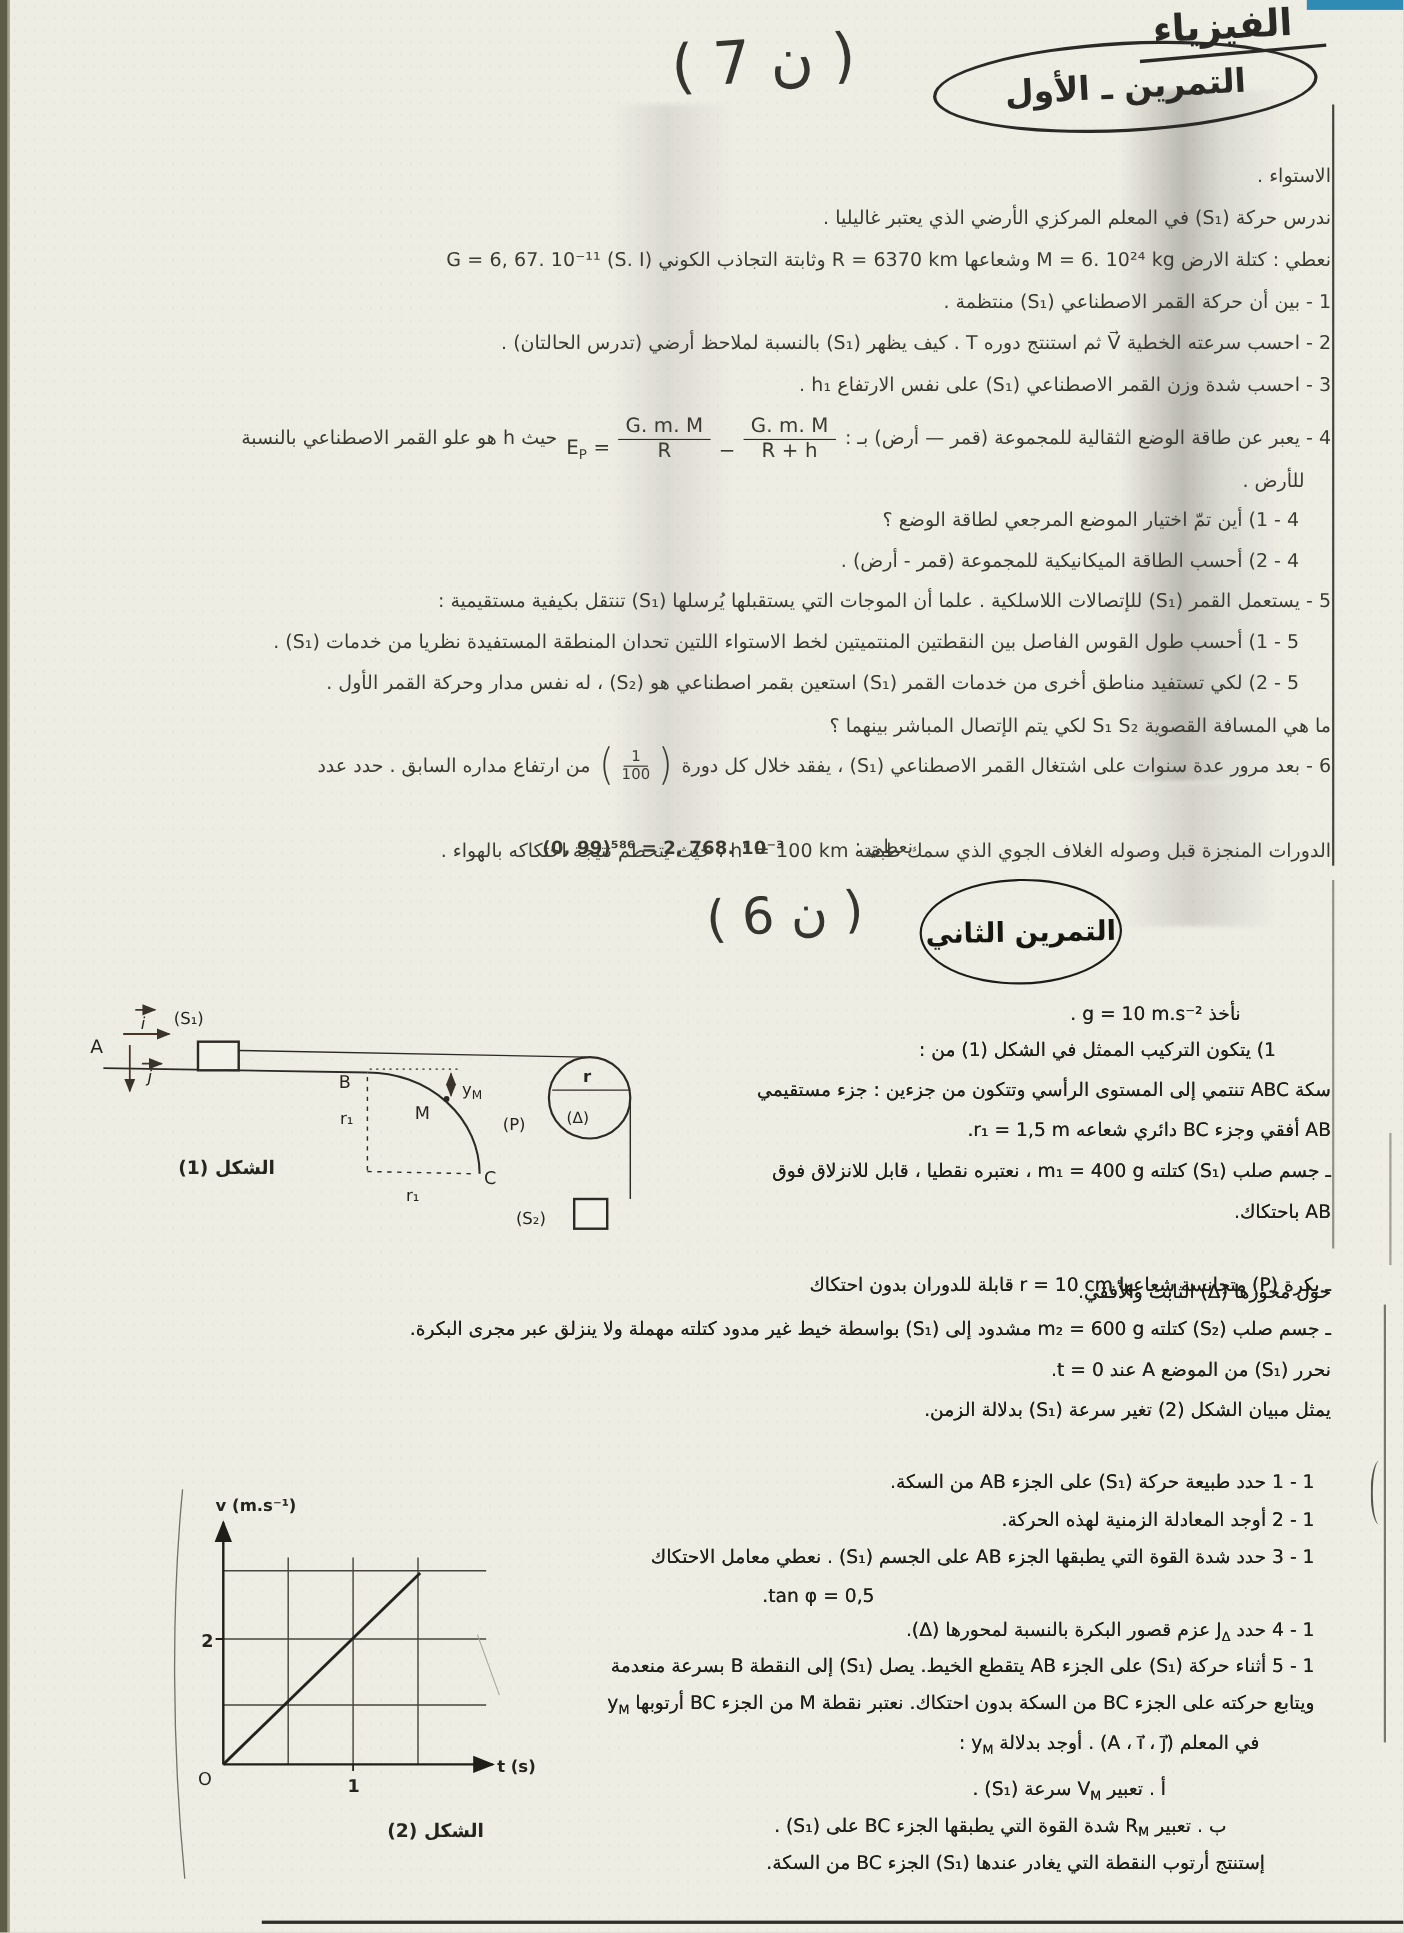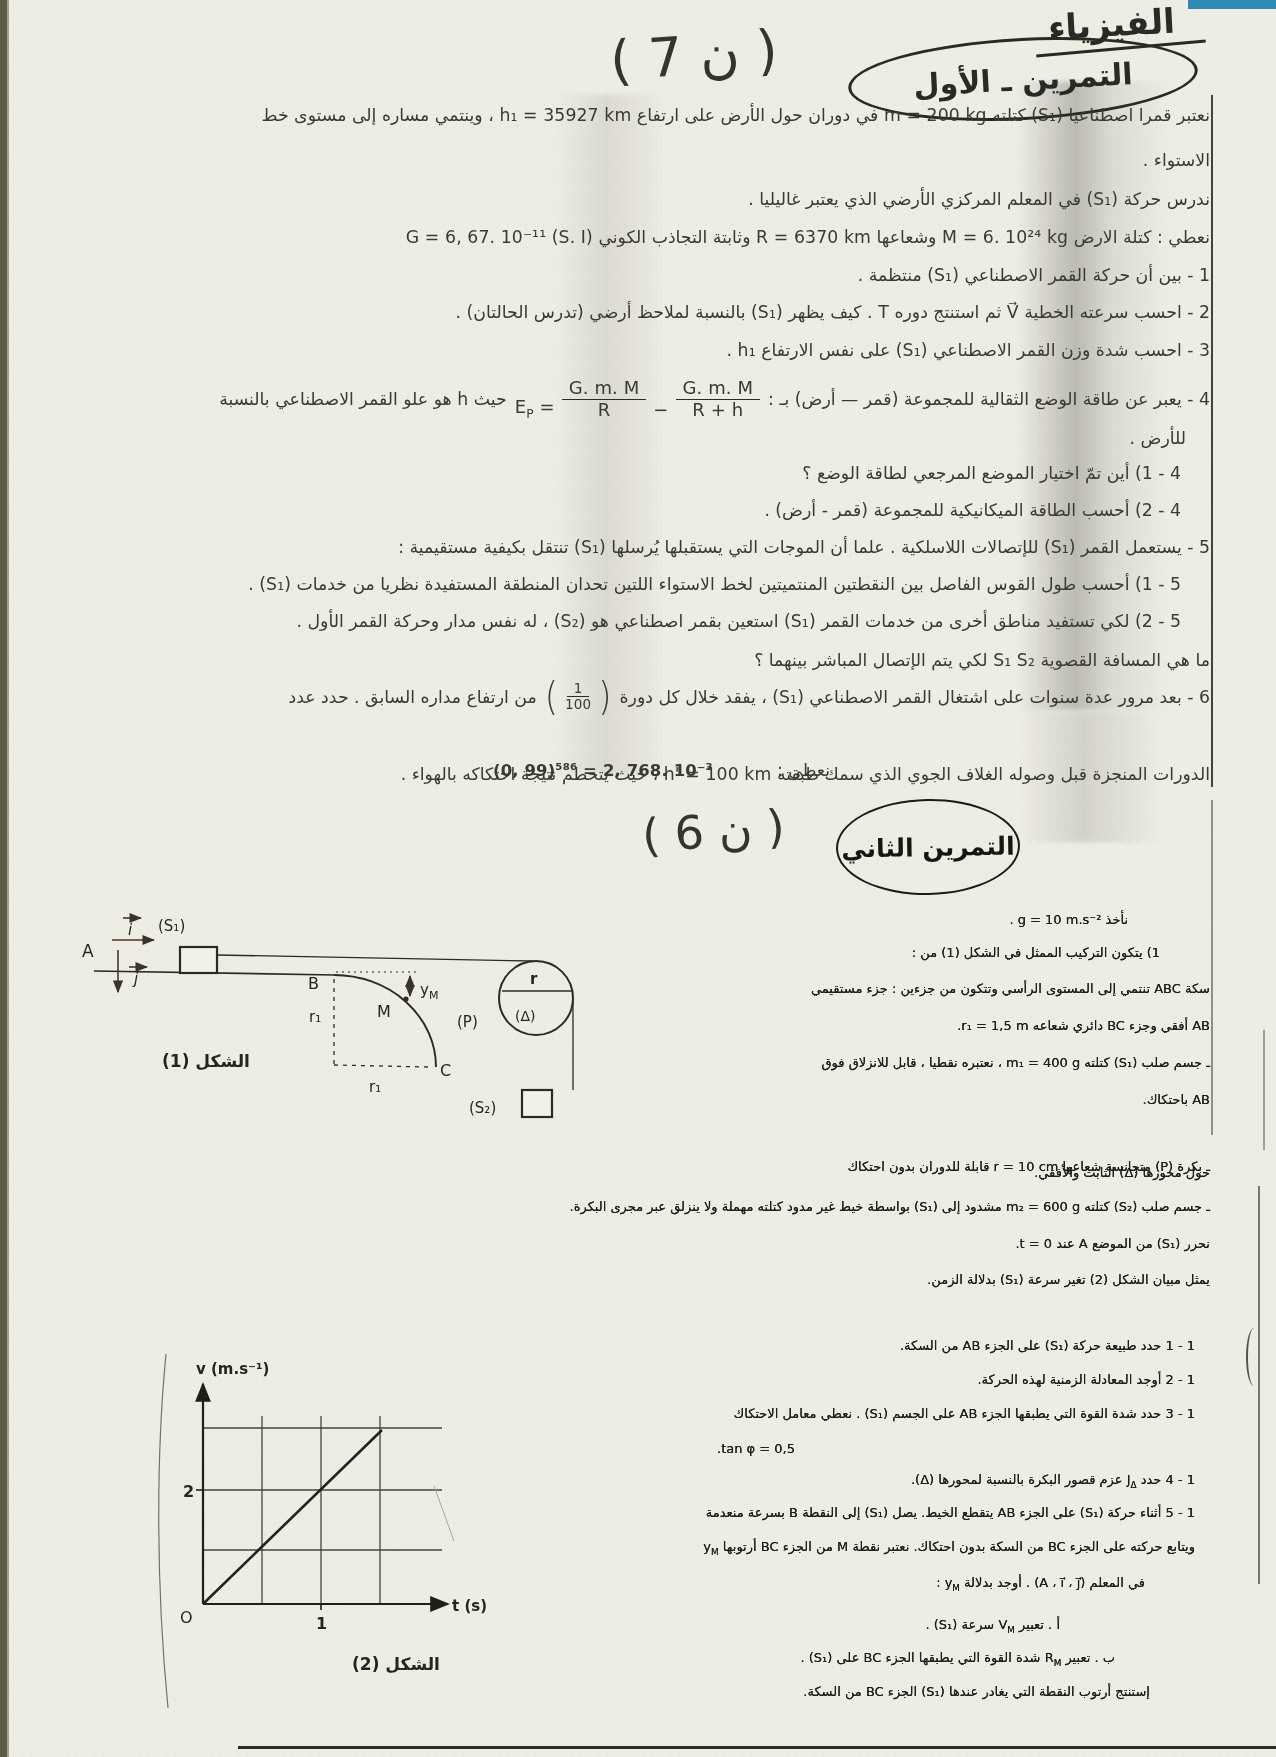--- a/index.html
+++ b/index.html
@@ -16,21 +16,21 @@
       background:linear-gradient(90deg,rgba(105,104,100,0),rgba(105,104,100,.38) 38%,rgba(125,124,120,.16) 62%,rgba(105,104,100,0));}
   .s2{left:556px;top:95px;width:110px;height:680px;
       background:linear-gradient(90deg,rgba(105,104,100,0),rgba(105,104,100,.14) 45%,rgba(105,104,100,0));}
   .s3{left:1020px;top:712px;width:140px;height:130px;
       background:linear-gradient(90deg,rgba(105,104,100,0),rgba(105,104,100,.2) 45%,rgba(105,104,100,0));}
   .margin-line{position:absolute;background:#44433b;}
   .bottom-line{position:absolute;left:238px;top:1746px;width:1038px;height:3px;background:#2e2d27;}
   .rbracket{position:absolute;left:1246px;top:1328px;width:14px;height:58px;border-left:2px solid #55544c;border-radius:50%;}
   
   .ln{position:absolute;right:66px;direction:rtl;white-space:nowrap;font-size:17.3px;color:#3b3a31;letter-spacing:.1px;}
-  .ln2{position:absolute;right:66px;direction:rtl;white-space:nowrap;font-size:13px;color:#201f18;text-shadow:0 0 .4px #201f18;}
+  .ln2{position:absolute;right:66px;direction:rtl;white-space:nowrap;font-size:17px;color:#201f18;text-shadow:0 0 .4px #201f18;}
   sub{font-size:.68em;}
   .flexline{display:flex;align-items:center;gap:8px;}
   .eq{display:inline-flex;align-items:flex-end;gap:7px;font-size:18px;direction:ltr;}
   .frac{display:inline-flex;flex-direction:column;align-items:center;direction:ltr;line-height:1.15;}
   .frac .n{display:block;border-bottom:1.6px solid #2c2b24;padding:0 7px;}
   .frac .d{display:block;padding:0 7px;}
   .pfrac{display:inline-flex;align-items:center;direction:ltr;font-size:13.5px;line-height:1.1;}
   .pfrac .big{font-size:34px;font-weight:300;transform:scaleY(1.15);}
   
   .hand{position:absolute;color:#2a2925;font-weight:bold;}
@@ -66,21 +66,20 @@
   <div class="rbracket"></div>
   <div class="bottom-line"></div>
 
   <div class="hand hw-subject">الفيزياء</div>
   <div class="hw-underline"></div>
   <div class="hand hw-oval1">
     <span>التمرين ـ الأول</span>
   </div>
   <div class="hand hw-score score1">( ن 7 )</div>
 
-  <div class="ln" style="top:105px;">نعتبر قمرا اصطناعيا (S₁) كتلته m = 200 kg في دوران حول الأرض على ارتفاع h₁ = 35927 km ، وينتمي مساره إلى مستوى خط</div>
   <div class="ln" style="top:150px;">الاستواء .</div>
   <div class="ln" style="top:189px;">ندرس حركة (S₁) في المعلم المركزي الأرضي الذي يعتبر غاليليا .</div>
   <div class="ln" style="top:227px;">نعطي : كتلة الارض M = 6. 10²⁴ kg وشعاعها R = 6370 km وثابتة التجاذب الكوني G = 6, 67. 10⁻¹¹ (S. I)</div>
   <div class="ln" style="top:265px;">1 - بين أن حركة القمر الاصطناعي (S₁) منتظمة .</div>
   <div class="ln" style="top:302px;">2 - احسب سرعته الخطية V⃗ ثم استنتج دوره T . كيف يظهر (S₁) بالنسبة لملاحظ أرضي (تدرس الحالتان) .</div>
   <div class="ln" style="top:340px;">3 - احسب شدة وزن القمر الاصطناعي (S₁) على نفس الارتفاع h₁ .</div>
 
   <div class="ln flexline" style="top:378px;">
     <span>4 - يعبر عن طاقة الوضع الثقالية للمجموعة (قمر — أرض) بـ :</span>
     <span class="eq">

